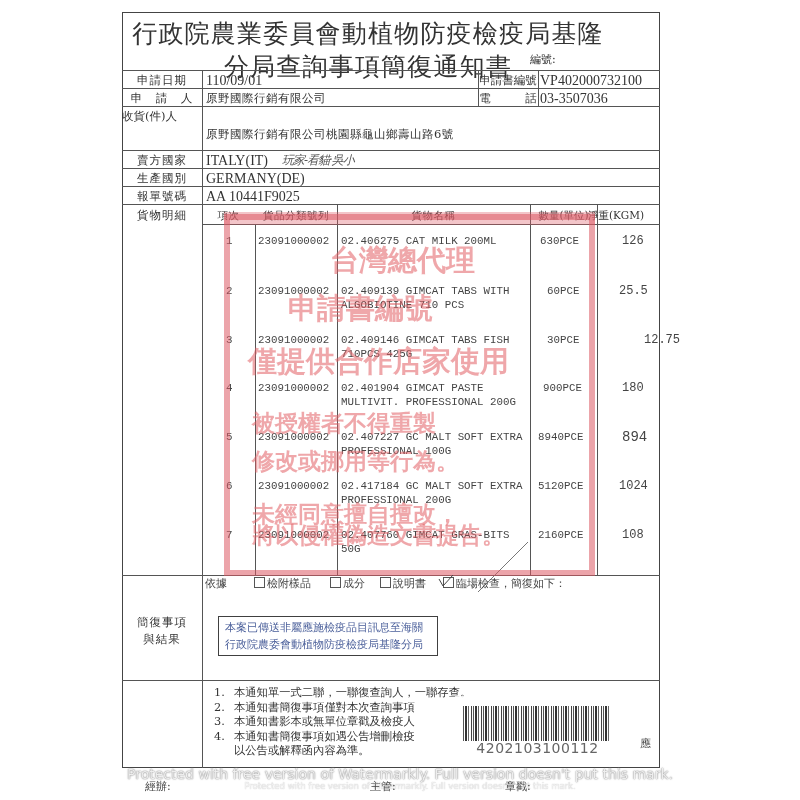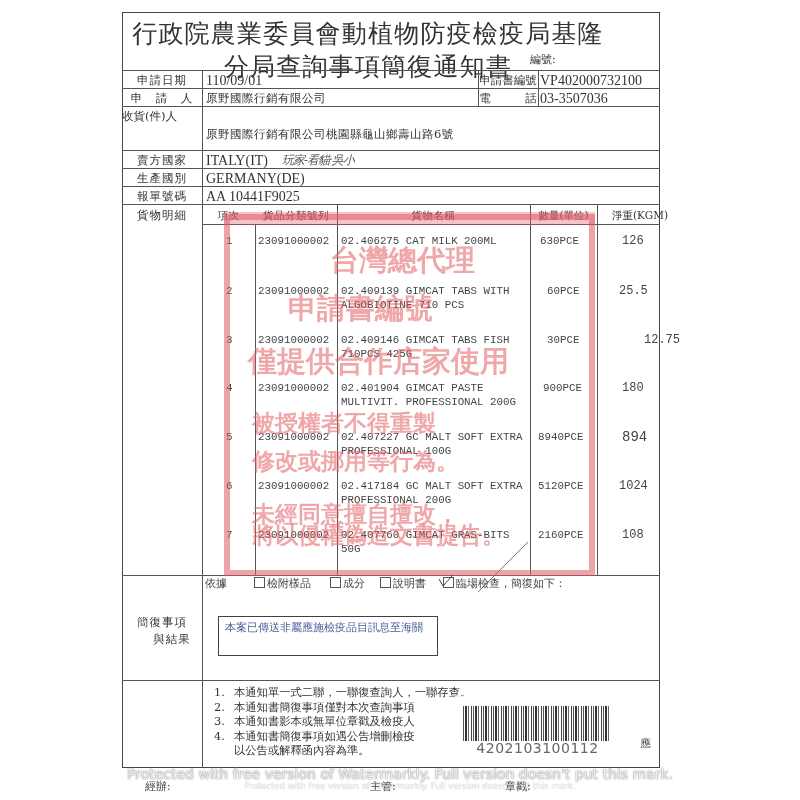--- a/index.html
+++ b/index.html
@@ -84,21 +84,21 @@
 
 <div class="lbl" style="left:122px;top:189px;width:80px;">報單號碼</div>
 <div class="val" style="left:206px;top:189px;">AA  10441F9025</div>
 
 <div class="lbl" style="left:122px;top:208px;width:80px;">貨物明細</div>
 
 <div class="th" style="left:202px;top:209px;width:53px;">項次</div>
 <div class="th" style="left:255px;top:209px;width:82px;">貨品分類號列</div>
 <div class="th" style="left:337px;top:209px;width:193px;">貨物名稱</div>
 <div class="th" style="left:530px;top:209px;width:67px;letter-spacing:0;">數量(單位)</div>
-<div class="th" style="left:597px;top:209px;width:86px;letter-spacing:0;">淨重(KGM)</div>
+<div class="th" style="left:573px;top:209px;width:86px;letter-spacing:0;">淨重(KGM)</div>
 
 <div>
   <div class="cell" style="left:226px;top:234px;">1</div>
   <div class="cell" style="left:258px;top:234px;">23091000002</div>
   <div class="cell" style="left:341px;top:234px;">02.406275 CAT MILK 200ML</div>
   <div class="cell" style="left:540px;top:234px;">630PCE</div>
   <div class="cell" style="left:622px;top:234px;font-size:12px;">126</div>
 </div>
 <div>
   <div class="cell" style="left:226px;top:284px;">2</div>
@@ -157,38 +157,39 @@
 <div class="stamp-frame"></div>
 <div class="stamp-line" style="left:330px;top:241px;font-size:29px;">台灣總代理</div>
 <div class="stamp-line" style="left:288px;top:289px;font-size:29px;">申請書編號</div>
 <div class="stamp-line" style="left:248px;top:342px;font-size:29px;">僅提供合作店家使用</div>
 <div class="stamp-line" style="left:252px;top:408px;font-size:23px;">被授權者不得重製</div>
 <div class="stamp-line" style="left:252px;top:446px;font-size:23px;">修改或挪用等行為。</div>
 <div class="stamp-line" style="left:252px;top:499px;font-size:23px;">未經同意擅自擅改，</div>
 <div class="stamp-line" style="left:252px;top:520px;font-size:23px;">將以侵權偽造文書提告。</div>
 
 <div class="lbl" style="left:122px;top:615px;width:80px;">簡復事項</div>
-<div class="lbl" style="left:116px;top:632px;width:80px;padding-left:16px;">與結果</div>
+<div class="lbl" style="left:122px;top:632px;width:80px;">與結果</div>
 
 <div class="checks">
   <span>依據</span>
   <span style="display:inline-block;width:20px;"></span>
   <span><span class="checkbox"></span><span>檢附樣品</span></span>
   <span style="display:inline-block;width:12px;"></span>
   <span><span class="checkbox"></span><span>成分</span></span>
   <span style="display:inline-block;width:8px;"></span>
   <span><span class="checkbox"></span><span>說明書</span></span>
   <span style="display:inline-block;width:10px;"></span>
   <span><span class="checkbox" style="position:relative;"><svg style="position:absolute;left:-6px;top:-4px;" width="16" height="14">
           <polyline points="1,5 5,12 15,1" fill="none" stroke="#444" stroke-width="1"></polyline>
         </svg></span><span>臨場檢查</span></span><span>，簡復如下：</span>
 </div>
 
 <div class="blue-stamp">
   <div>本案已傳送非屬應施檢疫品目訊息至海關</div>
+  <div>行政院農委會動植物防疫檢疫局基隆分局</div>
 </div>
 
 <div class="notes">
   <div><span class="num">1.</span><span>本通知單一式二聯，一聯復查詢人，一聯存查。</span></div>
   <div><span class="num">2.</span><span>本通知書簡復事項僅對本次查詢事項</span></div>
   <div><span class="num">3.</span><span>本通知書影本或無單位章戳及檢疫人</span></div>
   <div><span class="num">4.</span><span>本通知書簡復事項如遇公告增刪檢疫</span></div>
   <div><span class="num"></span><span>以公告或解釋函內容為準。</span></div>
 </div>
 <div class="abs" style="left:455px;top:696px;width:185px;height:64px;background:rgba(255,255,255,0.82);"></div>

